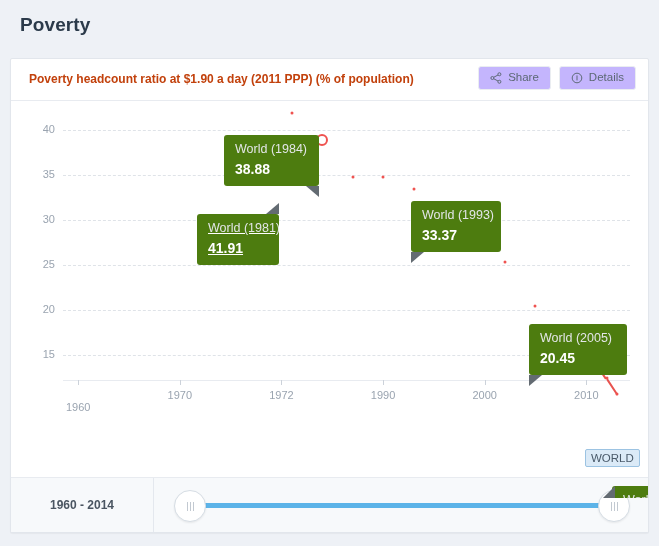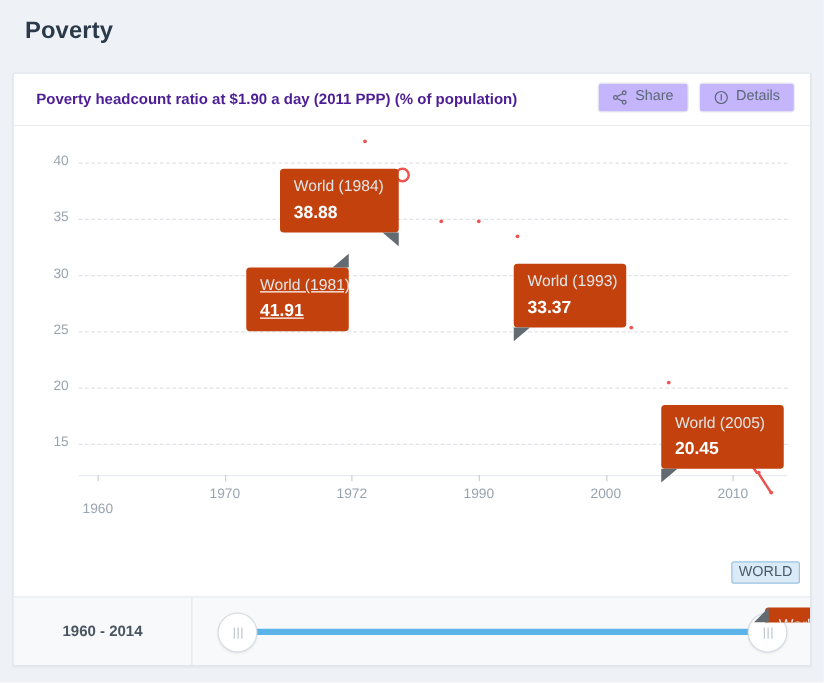--- a/index.html
+++ b/index.html
@@ -18,21 +18,21 @@
     background:#ffffff;border:1px solid #e2e6ec;border-radius:2px;
     box-shadow:0 1px 1px rgba(0,0,0,.04);
     box-sizing:border-box;overflow:hidden;
   }
   .card-header{
     position:relative;height:42px;border-bottom:1px solid #e8ebf0;
     box-sizing:border-box;
   }
   .card-header .chart-title{
     position:absolute;left:18px;top:13px;
-    font-size:12px;font-weight:700;color:#4c1d95;white-space:nowrap;
+    font-size:12px;font-weight:700;color:#c2410c;white-space:nowrap;
   }
   .hdr-btns{position:absolute;right:12px;top:7px;display:flex;gap:8px;}
   .hdr-btn{
     display:flex;align-items:center;gap:6px;
     background:#c4b5fd;border:1px solid #eaedf1;border-radius:3px;
     padding:5px 11px;font-size:11.5px;color:#5c6874;cursor:pointer;
     line-height:1;
   }
   .hdr-btn svg{display:block;}
 
@@ -48,21 +48,21 @@
   .xaxis{position:absolute;left:52px;right:18px;top:279px;border-top:1px solid #e8ebf0;}
   .xtick-mark{position:absolute;width:1px;height:5px;background:#ccd2da;top:279px;}
   .xtick{position:absolute;top:288px;font-size:11px;color:#9aa4b0;transform:translateX(-50%);}
 
   .dot{position:absolute;width:3px;height:3px;background:#ef5350;border-radius:50%;
     transform:translate(-50%,-50%);}
   .dot.hollow{width:8px;height:8px;background:#fff;border:2px solid #ef5350;}
   .segline{position:absolute;height:2px;background:#e8534f;transform-origin:0 50%;border-radius:1px;}
 
   .tip{
-    position:absolute;background:#c2410c;color:#fff;border-radius:3px;
+    position:absolute;background:#4d7c0f;color:#fff;border-radius:3px;
     padding:7px 11px 9px 11px;box-sizing:border-box;z-index:20;
   }
   .tip .tip-label{font-size:12.5px;color:#e3e6e8;line-height:1.25;white-space:nowrap;}
   .tip .tip-value{font-size:14px;font-weight:700;color:#fff;margin-top:3px;line-height:1.2;}
   .tip .tail{position:absolute;width:0;height:0;}
   .tail.bl{left:0;bottom:-11px;border-top:11px solid #636b72;border-right:13px solid transparent;}
   .tail.br{right:0;bottom:-11px;border-top:11px solid #636b72;border-left:13px solid transparent;}
   .tail.tr{right:0;top:-11px;border-bottom:11px solid #636b72;border-left:13px solid transparent;}
 
   .series-label{
@@ -179,21 +179,21 @@
       <div class="tip-value">38.88</div>
       <span class="tail br"></span>
     </div>
 
     <div class="tip" style="left:186px;top:113px;width:82px;text-decoration:underline;">
       <div class="tip-label">World (1981)</div>
       <div class="tip-value">41.91</div>
       <span class="tail tr"></span>
     </div>
 
-    <div class="tip" style="left:400px;top:110px;width:90px;">
+    <div class="tip" style="left:400px;top:100px;width:90px;">
       <div class="tip-label">World (1993)</div>
       <div class="tip-value">33.37</div>
       <span class="tail bl"></span>
     </div>
 
     <div class="tip" style="left:518px;top:223px;width:98px;">
       <div class="tip-label">World (2005)</div>
       <div class="tip-value">20.45</div>
       <span class="tail bl"></span>
     </div>

